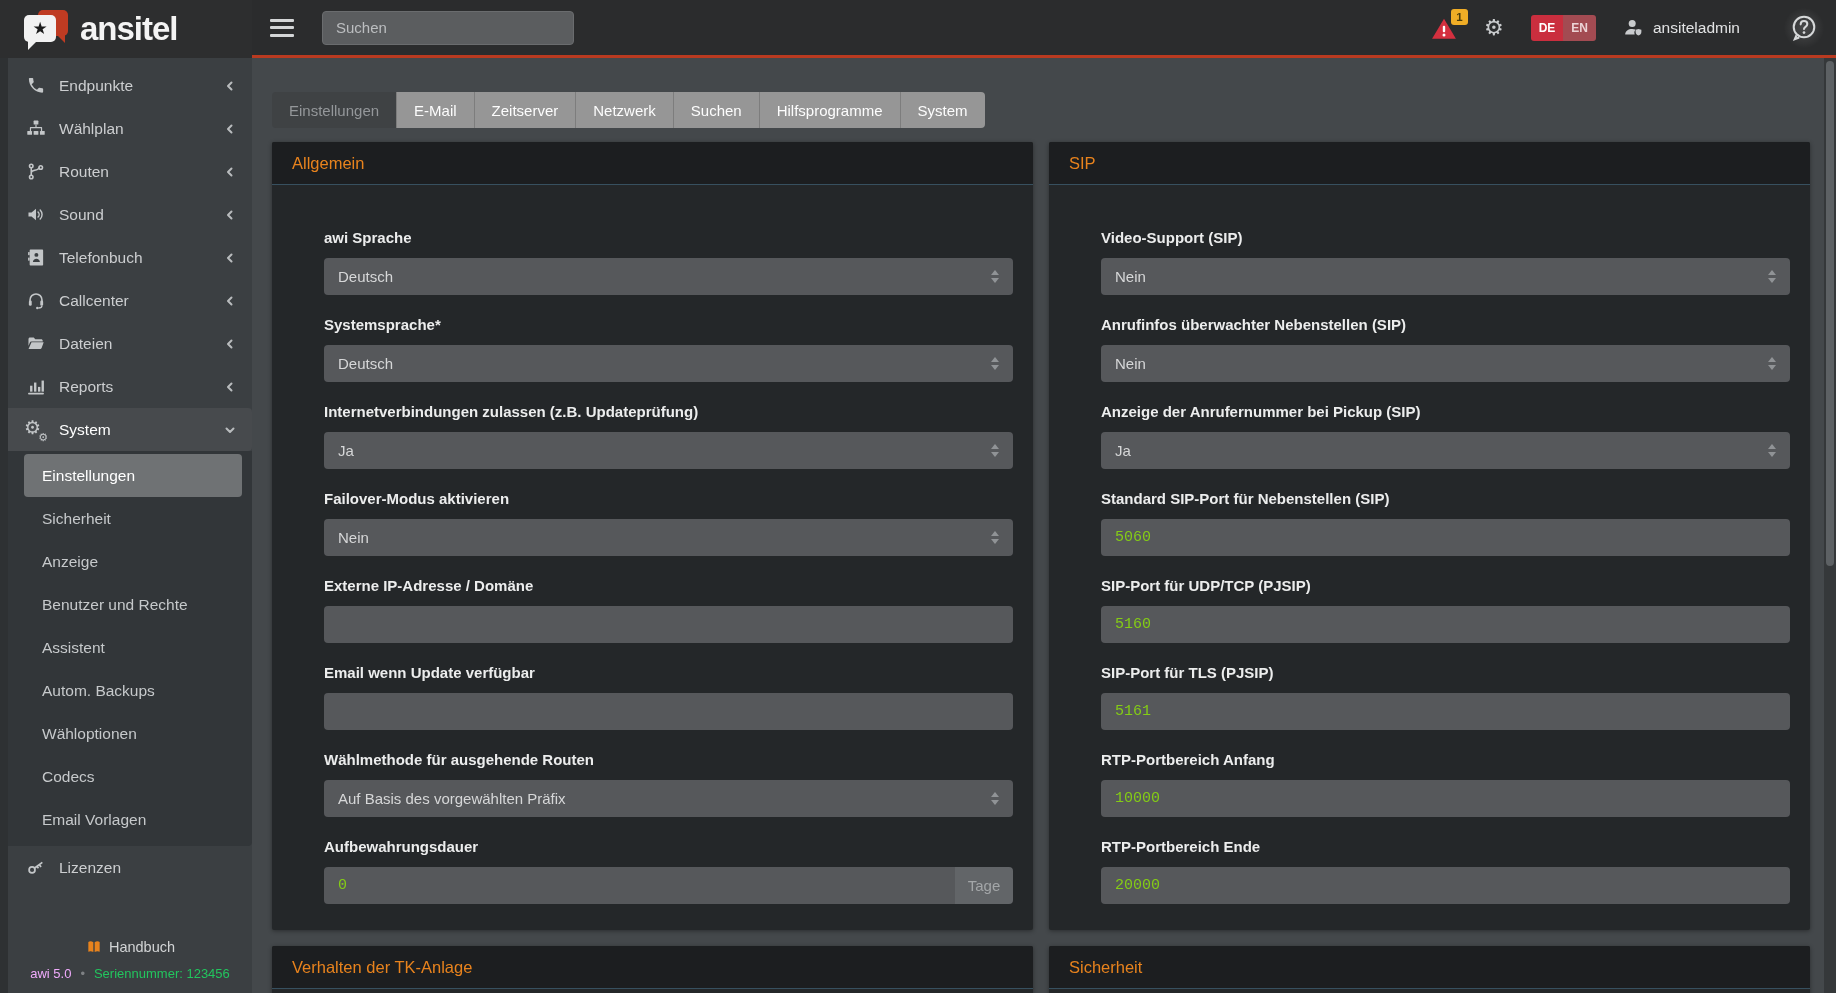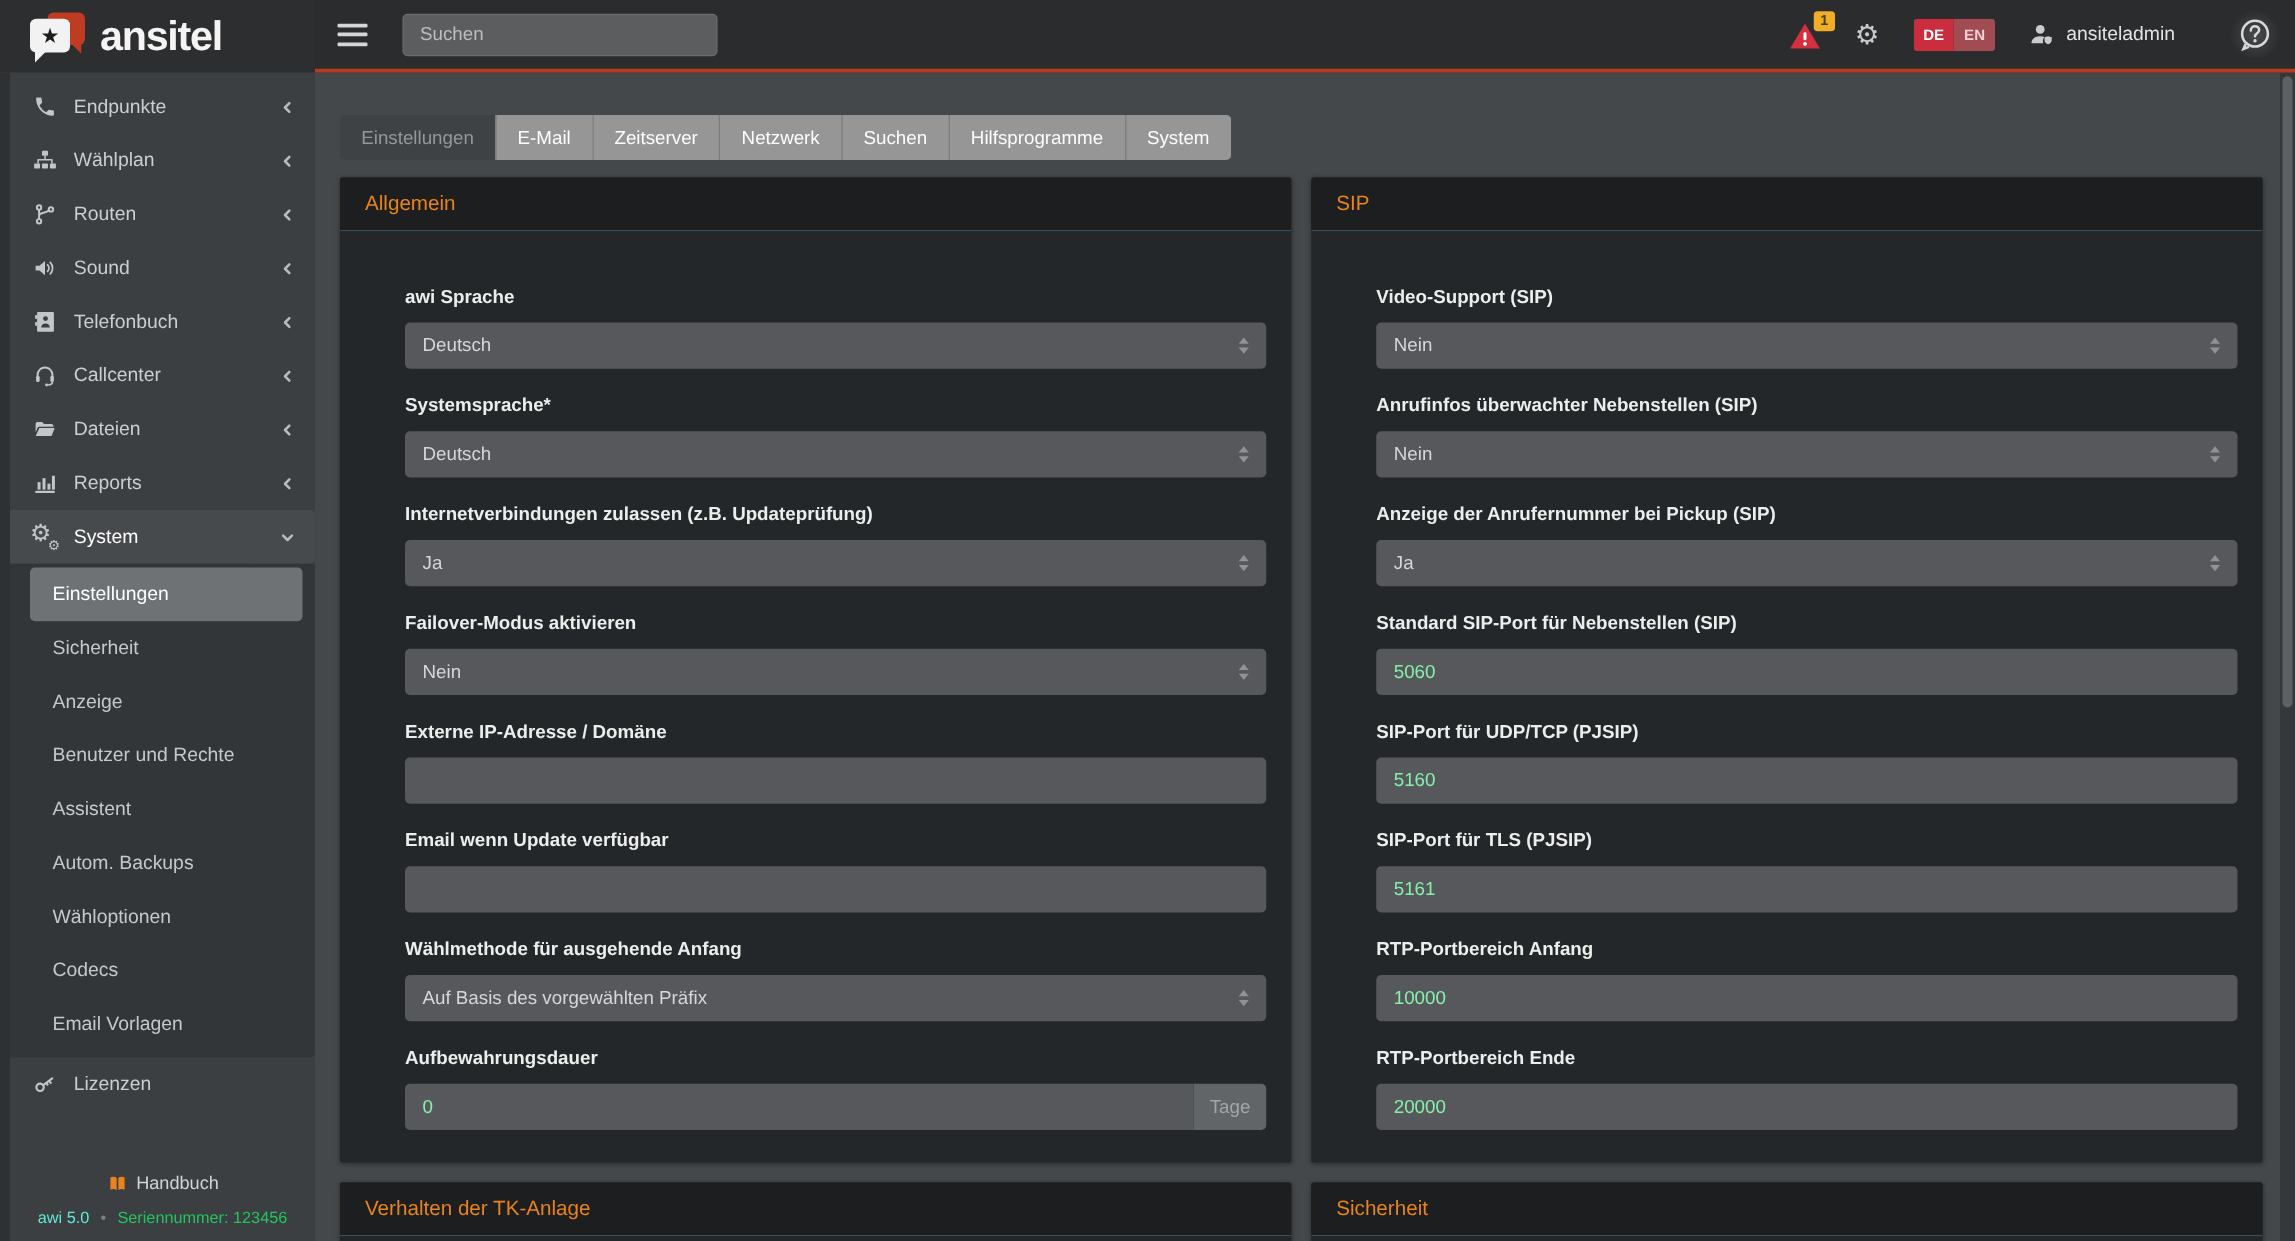--- a/index.html
+++ b/index.html
@@ -43,42 +43,42 @@
   .gearwrap{position:relative;width:20px;height:19px;}
   .gear-a{position:absolute;left:-2px;top:-2px;font-size:19px;line-height:1;}
   .gear-b{position:absolute;right:-2px;bottom:-4px;font-size:11px;line-height:1;}
   .submenu{background:#323639;border-radius:0 0 4px 0;padding:3px 0 5px;}
   .sub-item{height:43px;display:flex;align-items:center;padding-left:18px;margin:0 10px 0 16px;color:#c6c9cb;font-size:15.5px;border-radius:4px;cursor:pointer;}
   .sub-item.selected{background:#6f7274;color:#ffffff;}
   .side-footer{position:absolute;left:8px;right:0;bottom:12px;text-align:center;}
   .manual-row{display:flex;align-items:center;justify-content:center;gap:6px;color:#d2d4d5;font-size:14.5px;margin-bottom:11px;cursor:pointer;}
   .manual-row svg{width:18px;height:16px;}
   .serial-row{display:flex;align-items:center;justify-content:center;gap:9px;font-size:13px;}
-  .ver{color:#5eead4;} .dot{color:#7e8184;} .serial{color:#22c55e;}
+  .ver{color:#f0abfc;} .dot{color:#7e8184;} .serial{color:#22c55e;}
 
   
   .content{position:absolute;left:252px;top:58px;right:12px;bottom:0;overflow:hidden;padding:34px 14px 0 20px;}
   .tabs{display:inline-flex;border-radius:4px;overflow:hidden;margin-bottom:14px;}
   .tab{height:36px;padding:0 17px;display:flex;align-items:center;font-size:15px;background:#969696;color:#fdfdfd;border-right:1px solid #7d7d7d;cursor:pointer;white-space:nowrap;}
   .tab:last-child{border-right:none;}
   .tab.active{background:#3f4244;color:#94979a;}
   .panel-row{display:grid;grid-template-columns:1fr 1fr;gap:16px;}
   .panel-row.second{margin-top:16px;}
   .panel{background:#242729;border-radius:2px;box-shadow:0 1px 4px rgba(0,0,0,0.38);}
   .panel-header{height:42px;background:#1c1e20;display:flex;align-items:center;padding:0 20px;color:#e8831d;font-size:16.5px;border-bottom:1px solid #37505f;border-radius:2px 2px 0 0;}
   .panel-body{padding:44px 20px 26px;}
   .panel-body.stub{min-height:220px;}
   .field{margin-bottom:21px;margin-left:32px;}
   .field:last-child{margin-bottom:0;}
   .field-label{font-size:15px;font-weight:bold;color:#eceded;margin-bottom:12px;}
   .select-control{height:37px;background:#56585b;border-radius:4px;display:flex;align-items:center;padding:0 14px;color:#d6d7d8;font-size:15px;cursor:pointer;text-align:center;}
   .sel-arrows{margin-left:auto;display:flex;flex-direction:column;gap:3px;}
   .arr-up{width:0;height:0;border-left:4px solid transparent;border-right:4px solid transparent;border-bottom:5px solid #909396;}
   .arr-down{width:0;height:0;border-left:4px solid transparent;border-right:4px solid transparent;border-top:5px solid #909396;}
-  .text-input{width:100%;height:37px;background:#56585b;border:none;border-radius:4px;color:#86efac;font-size:15px;padding:0 14px;box-sizing:border-box;font-family:Liberation Sans, sans-serif;outline:none;}
+  .text-input{width:100%;height:37px;background:#56585b;border:none;border-radius:4px;color:#84cc16;font-size:15px;padding:0 14px;box-sizing:border-box;font-family:Liberation Mono, monospace;outline:none;}
   .input-group{display:flex;}
   .input-group .text-input{flex:1;border-radius:4px 0 0 4px;}
   .addon{width:58px;flex:none;background:#626568;border-radius:0 4px 4px 0;display:flex;align-items:center;justify-content:center;color:#a3a6a8;font-size:15px;}
 
   
   .scrollbar{position:absolute;right:0;top:58px;width:12px;bottom:0;background:#35383a;}
   .scroll-thumb{position:absolute;left:2px;right:2px;top:3px;height:505px;background:#5d6164;border-radius:5px;cursor:pointer;}
 </style>
 </head>
 <body>
@@ -383,21 +383,21 @@
                 <span class="sel-value">Nein</span>
                 <span class="sel-arrows">
                   <span class="arr-up"></span>
                   <span class="arr-down"></span>
                 </span>
               </div>
             </div>
             <div class="field"><div class="field-label">Externe IP-Adresse / Domäne</div><input class="text-input" type="text" value="" style=""></div>
             <div class="field"><div class="field-label">Email wenn Update verfügbar</div><input class="text-input" type="text" value="" style=""></div>
             <div class="field">
-              <div class="field-label">Wählmethode für ausgehende Anfang</div>
+              <div class="field-label">Wählmethode für ausgehende Routen</div>
               <div class="select-control">
                 <span class="sel-value">Auf Basis des vorgewählten Präfix</span>
                 <span class="sel-arrows">
                   <span class="arr-up"></span>
                   <span class="arr-down"></span>
                 </span>
               </div>
             </div>
             <div class="field">
               <div class="field-label">Aufbewahrungsdauer</div>

